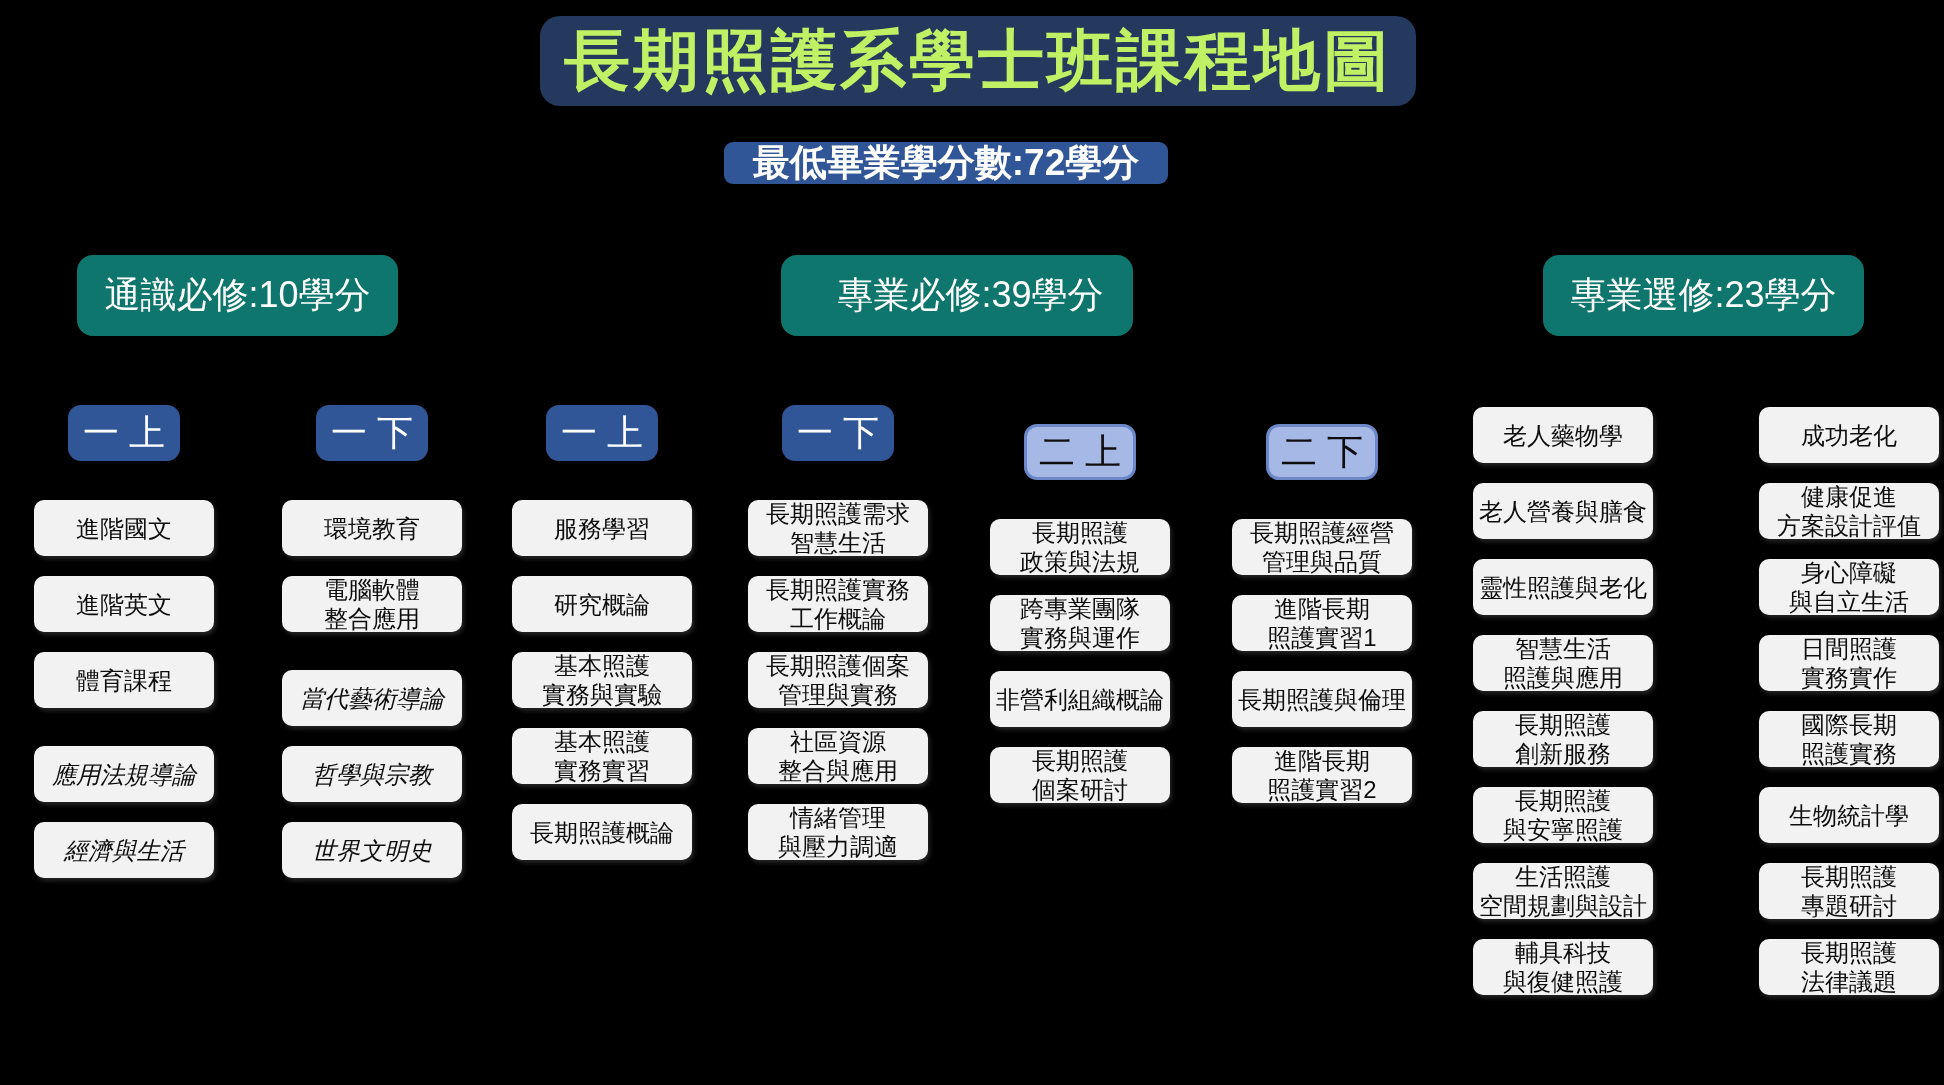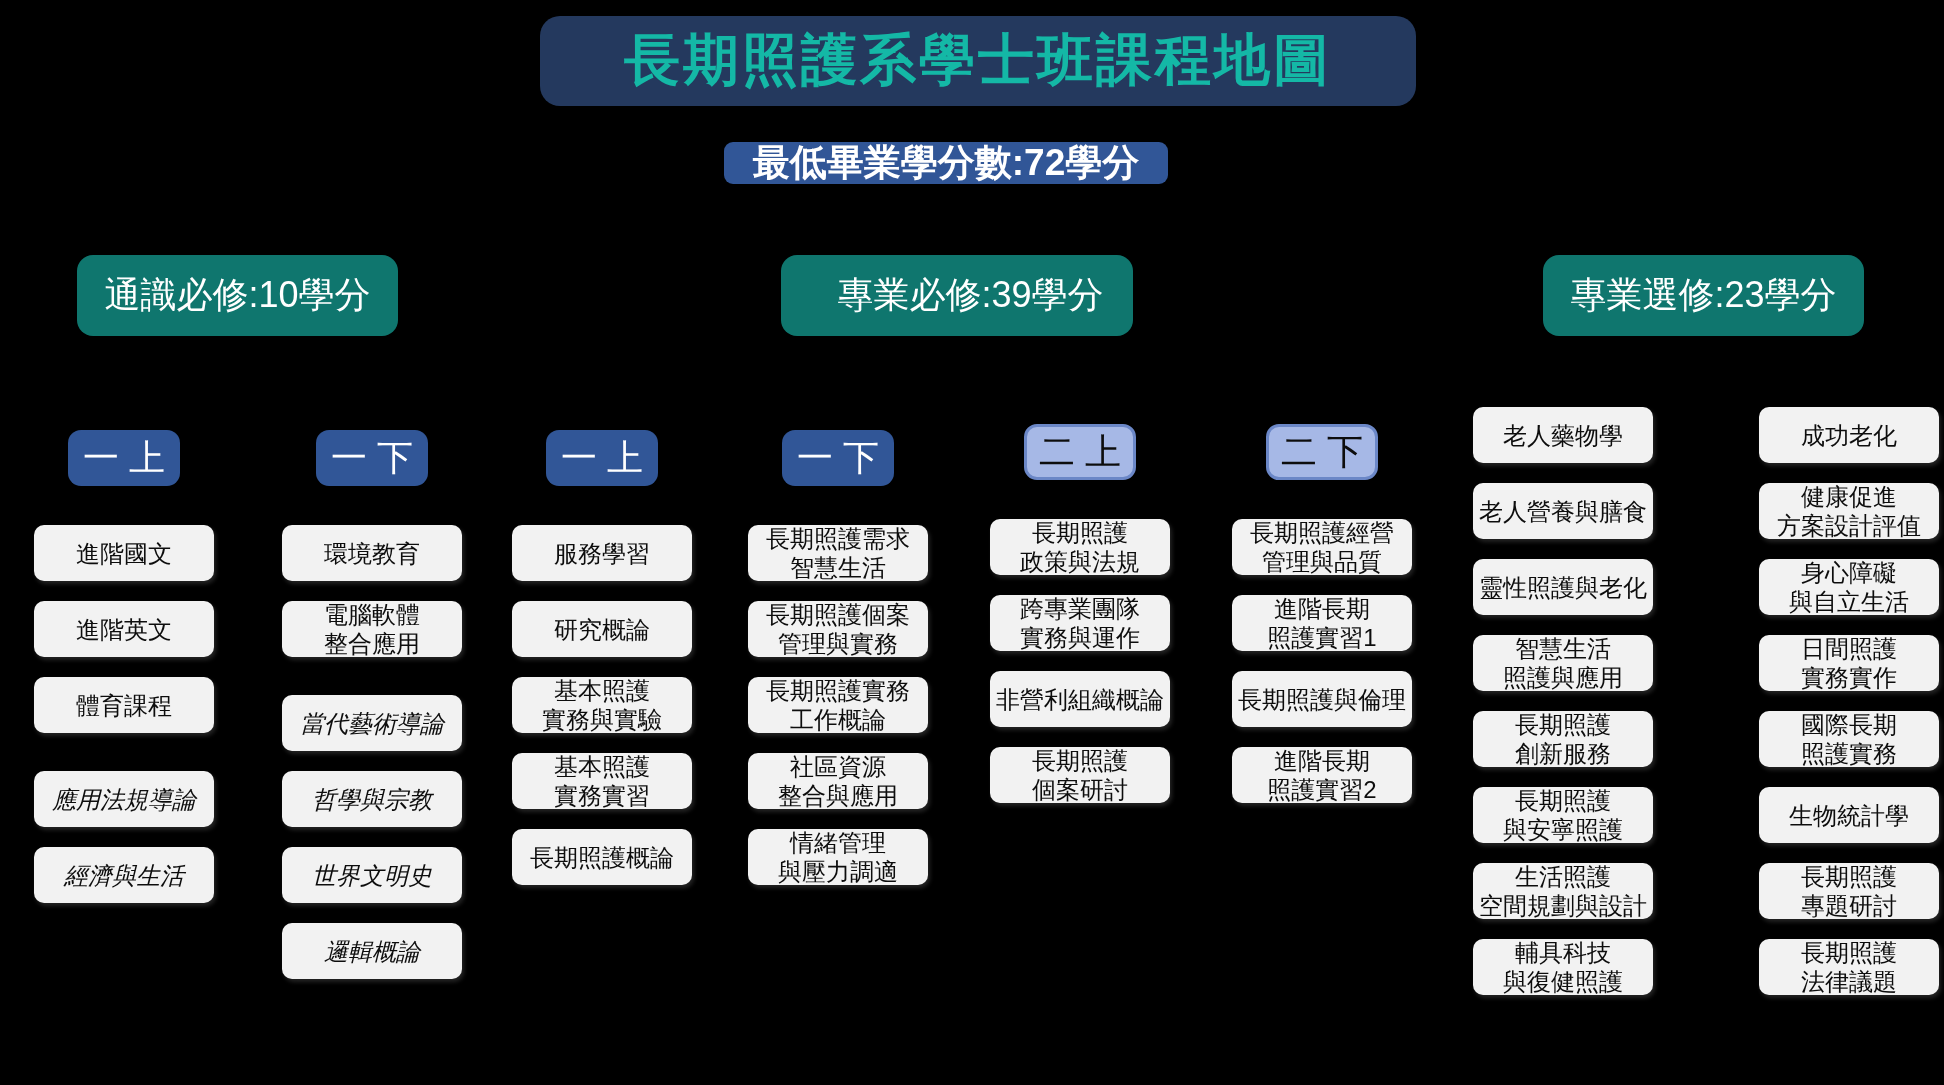--- a/index.html
+++ b/index.html
@@ -2,23 +2,23 @@
 <html><head>
 <meta charset="utf-8">
 <style>
   html,body { margin:0; padding:0; background:#000; }
   .canvas {
     position:relative; width:1944px; height:1085px; background:#000; overflow:hidden;
     font-family:"Liberation Sans","DejaVu Sans",sans-serif;
   }
   .title {
     position:absolute; left:540px; top:16px; width:876px; height:90px;
-    background:#24395E; color:#14b8a6; border-radius:20px;
+    background:#24395E; color:#bef264; border-radius:20px;
     display:flex; align-items:center; justify-content:center;
-    font-size:56px; font-weight:bold; letter-spacing:3px;
+    font-size:66px; font-weight:bold; letter-spacing:3px;
   }
   .subtitle {
     position:absolute; left:724px; top:142px; width:444px; height:42px;
     background:#315697; color:#fff; border-radius:9px;
     display:flex; align-items:center; justify-content:center;
     font-size:37px; font-weight:bold;
   }
   .section-header {
     position:absolute; top:255px; height:81px; width:321px;
     background:#0f766e; color:#fff; border-radius:16px;
@@ -32,21 +32,21 @@
     position:absolute; top:405px; width:180px;
     display:flex; flex-direction:column;
   }
   .column.no-chip { top:407px; }
   .chip {
     width:112px; height:56px; margin:0 auto 39px auto;
     border-radius:13px; box-sizing:border-box;
     display:flex; align-items:center; justify-content:center;
     font-size:36px; letter-spacing:10px; text-indent:10px;
   }
-  .chip-dark { background:#315697; color:#fff;margin-top:25px; }
+  .chip-dark { background:#315697; color:#fff; }
   .chip-light { background:#A6B8E6; color:#0d0d0d; border:3px solid #6B87C7;margin-top:19px; }
   .group { display:flex; flex-direction:column; gap:20px; }
   .group + .group { margin-top:38px;font-style:italic; }
   .course {
     height:56px; border-radius:10px; background:#F2F2F2; color:#0d0d0d;
     display:flex; align-items:center; justify-content:center;
     text-align:center; font-size:24px; line-height:29px;
     white-space:pre-line; box-shadow:2px 3px 4px rgba(130,130,130,0.28);
   }
 </style>
@@ -76,44 +76,43 @@
         <div class="chip chip-dark">一下</div>
         <div class="group">
           <div class="course">環境教育</div>
           <div class="course">電腦軟體
 整合應用</div>
         </div>
         <div class="group">
           <div class="course">當代藝術導論</div>
           <div class="course">哲學與宗教</div>
           <div class="course">世界文明史</div>
-          <div class="course">邏輯概論</div>
         </div>
       </div>
       <div class="column" style="left: 512px;">
         <div class="chip chip-dark">一上</div>
         <div class="group">
           <div class="course">服務學習</div>
           <div class="course">研究概論</div>
           <div class="course">基本照護
 實務與實驗</div>
           <div class="course">基本照護
 實務實習</div>
           <div class="course">長期照護概論</div>
         </div>
       </div>
       <div class="column" style="left: 748px;">
         <div class="chip chip-dark">一下</div>
         <div class="group">
           <div class="course">長期照護需求
 智慧生活</div>
+          <div class="course">長期照護實務
+工作概論</div>
           <div class="course">長期照護個案
 管理與實務</div>
-          <div class="course">長期照護實務
-工作概論</div>
           <div class="course">社區資源
 整合與應用</div>
           <div class="course">情緒管理
 與壓力調適</div>
         </div>
       </div>
       <div class="column" style="left: 990px;">
         <div class="chip chip-light">二上</div>
         <div class="group">
           <div class="course">長期照護

